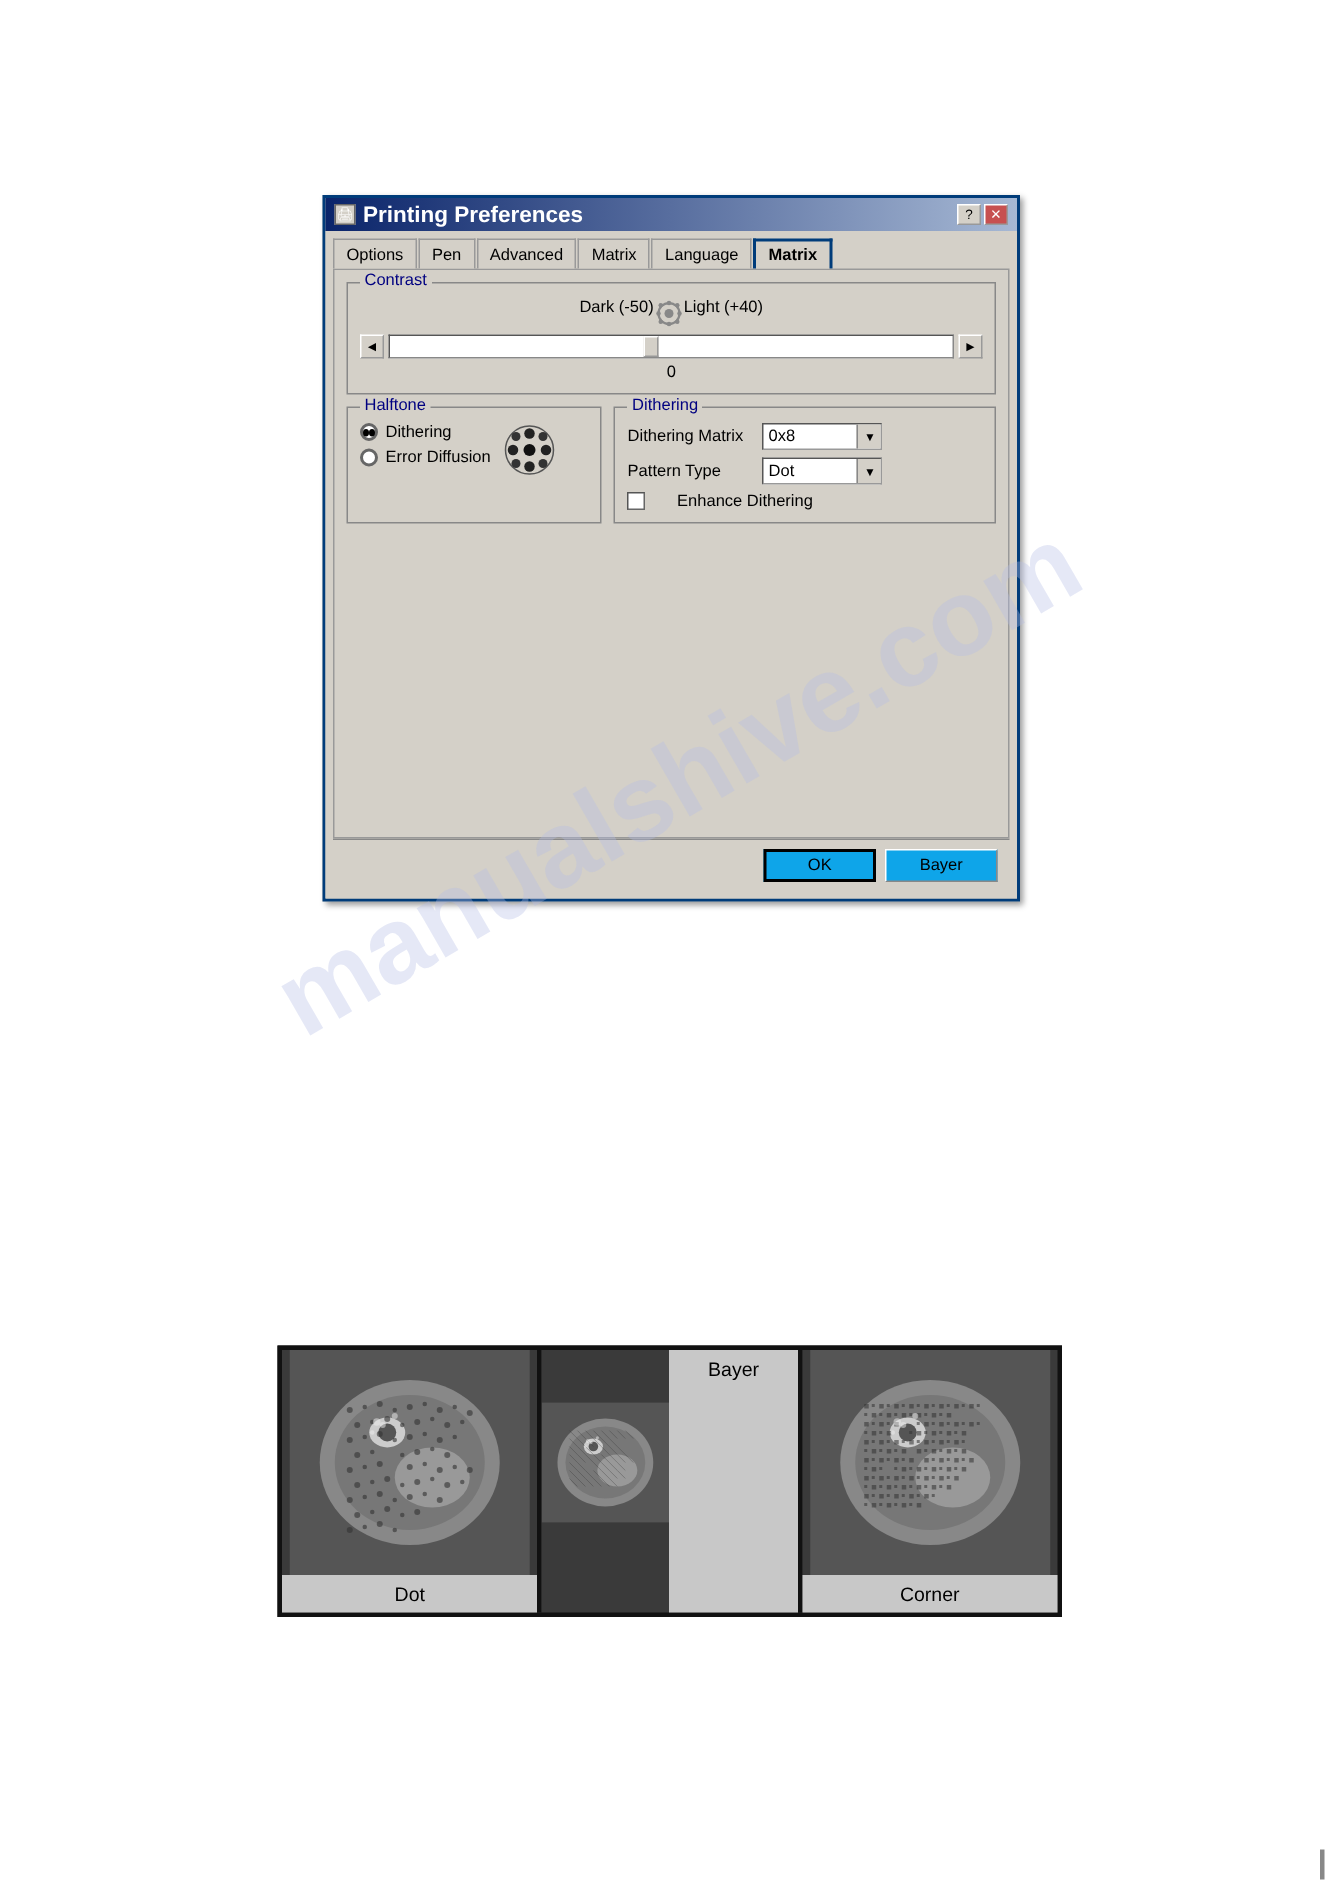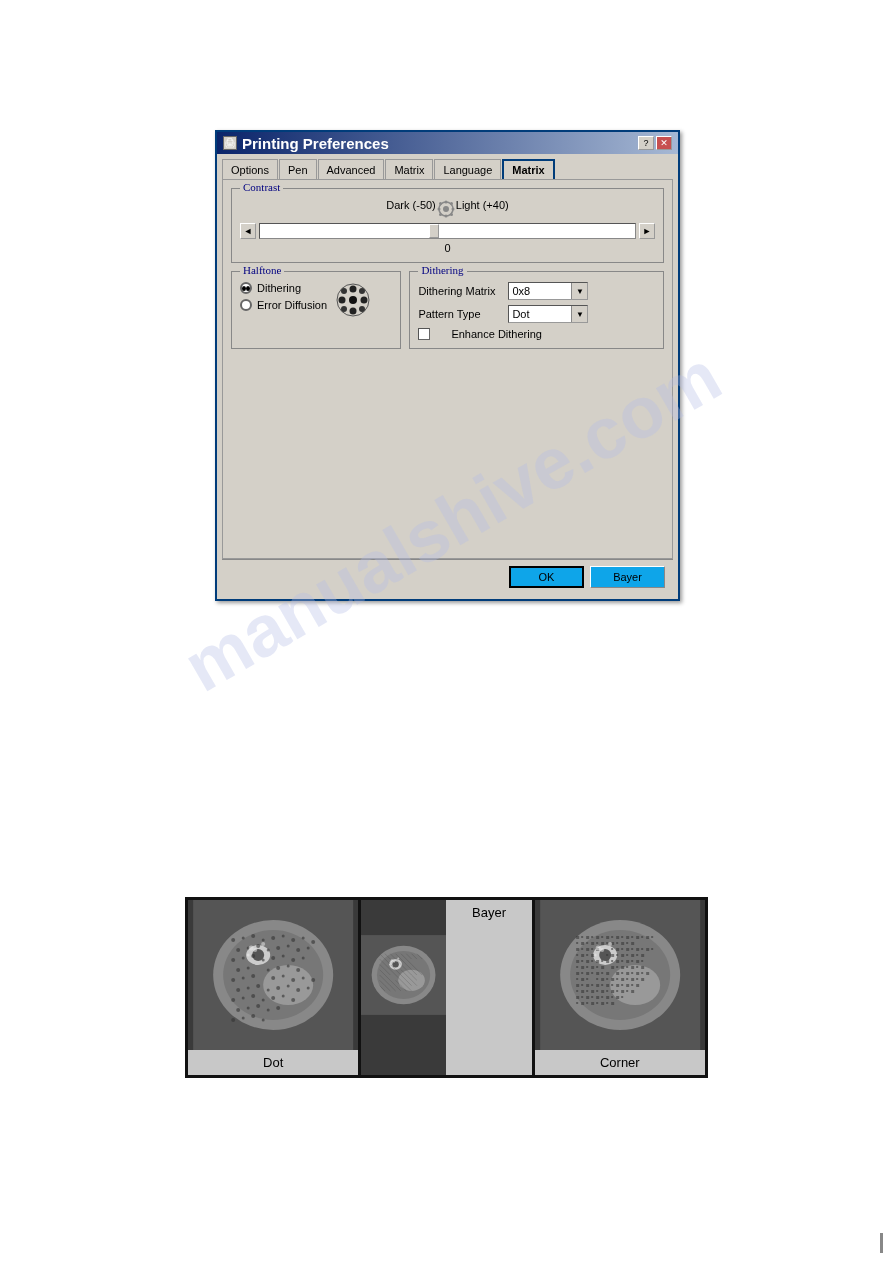--- a/index.html
+++ b/index.html
@@ -154,21 +154,20 @@
     }
 
     .group-box-legend {
       position: absolute;
       top: -8px;
       left: 8px;
       background: #d4d0c8;
       padding: 0 3px;
       font-size: 11px;
       color: #000080;
-      font-family: Liberation Serif, serif;
     }
 
     .group-box-content {
       padding: 10px 8px 8px 8px;
     }
 
     
     .contrast-labels {
       display: flex;
       justify-content: center;

